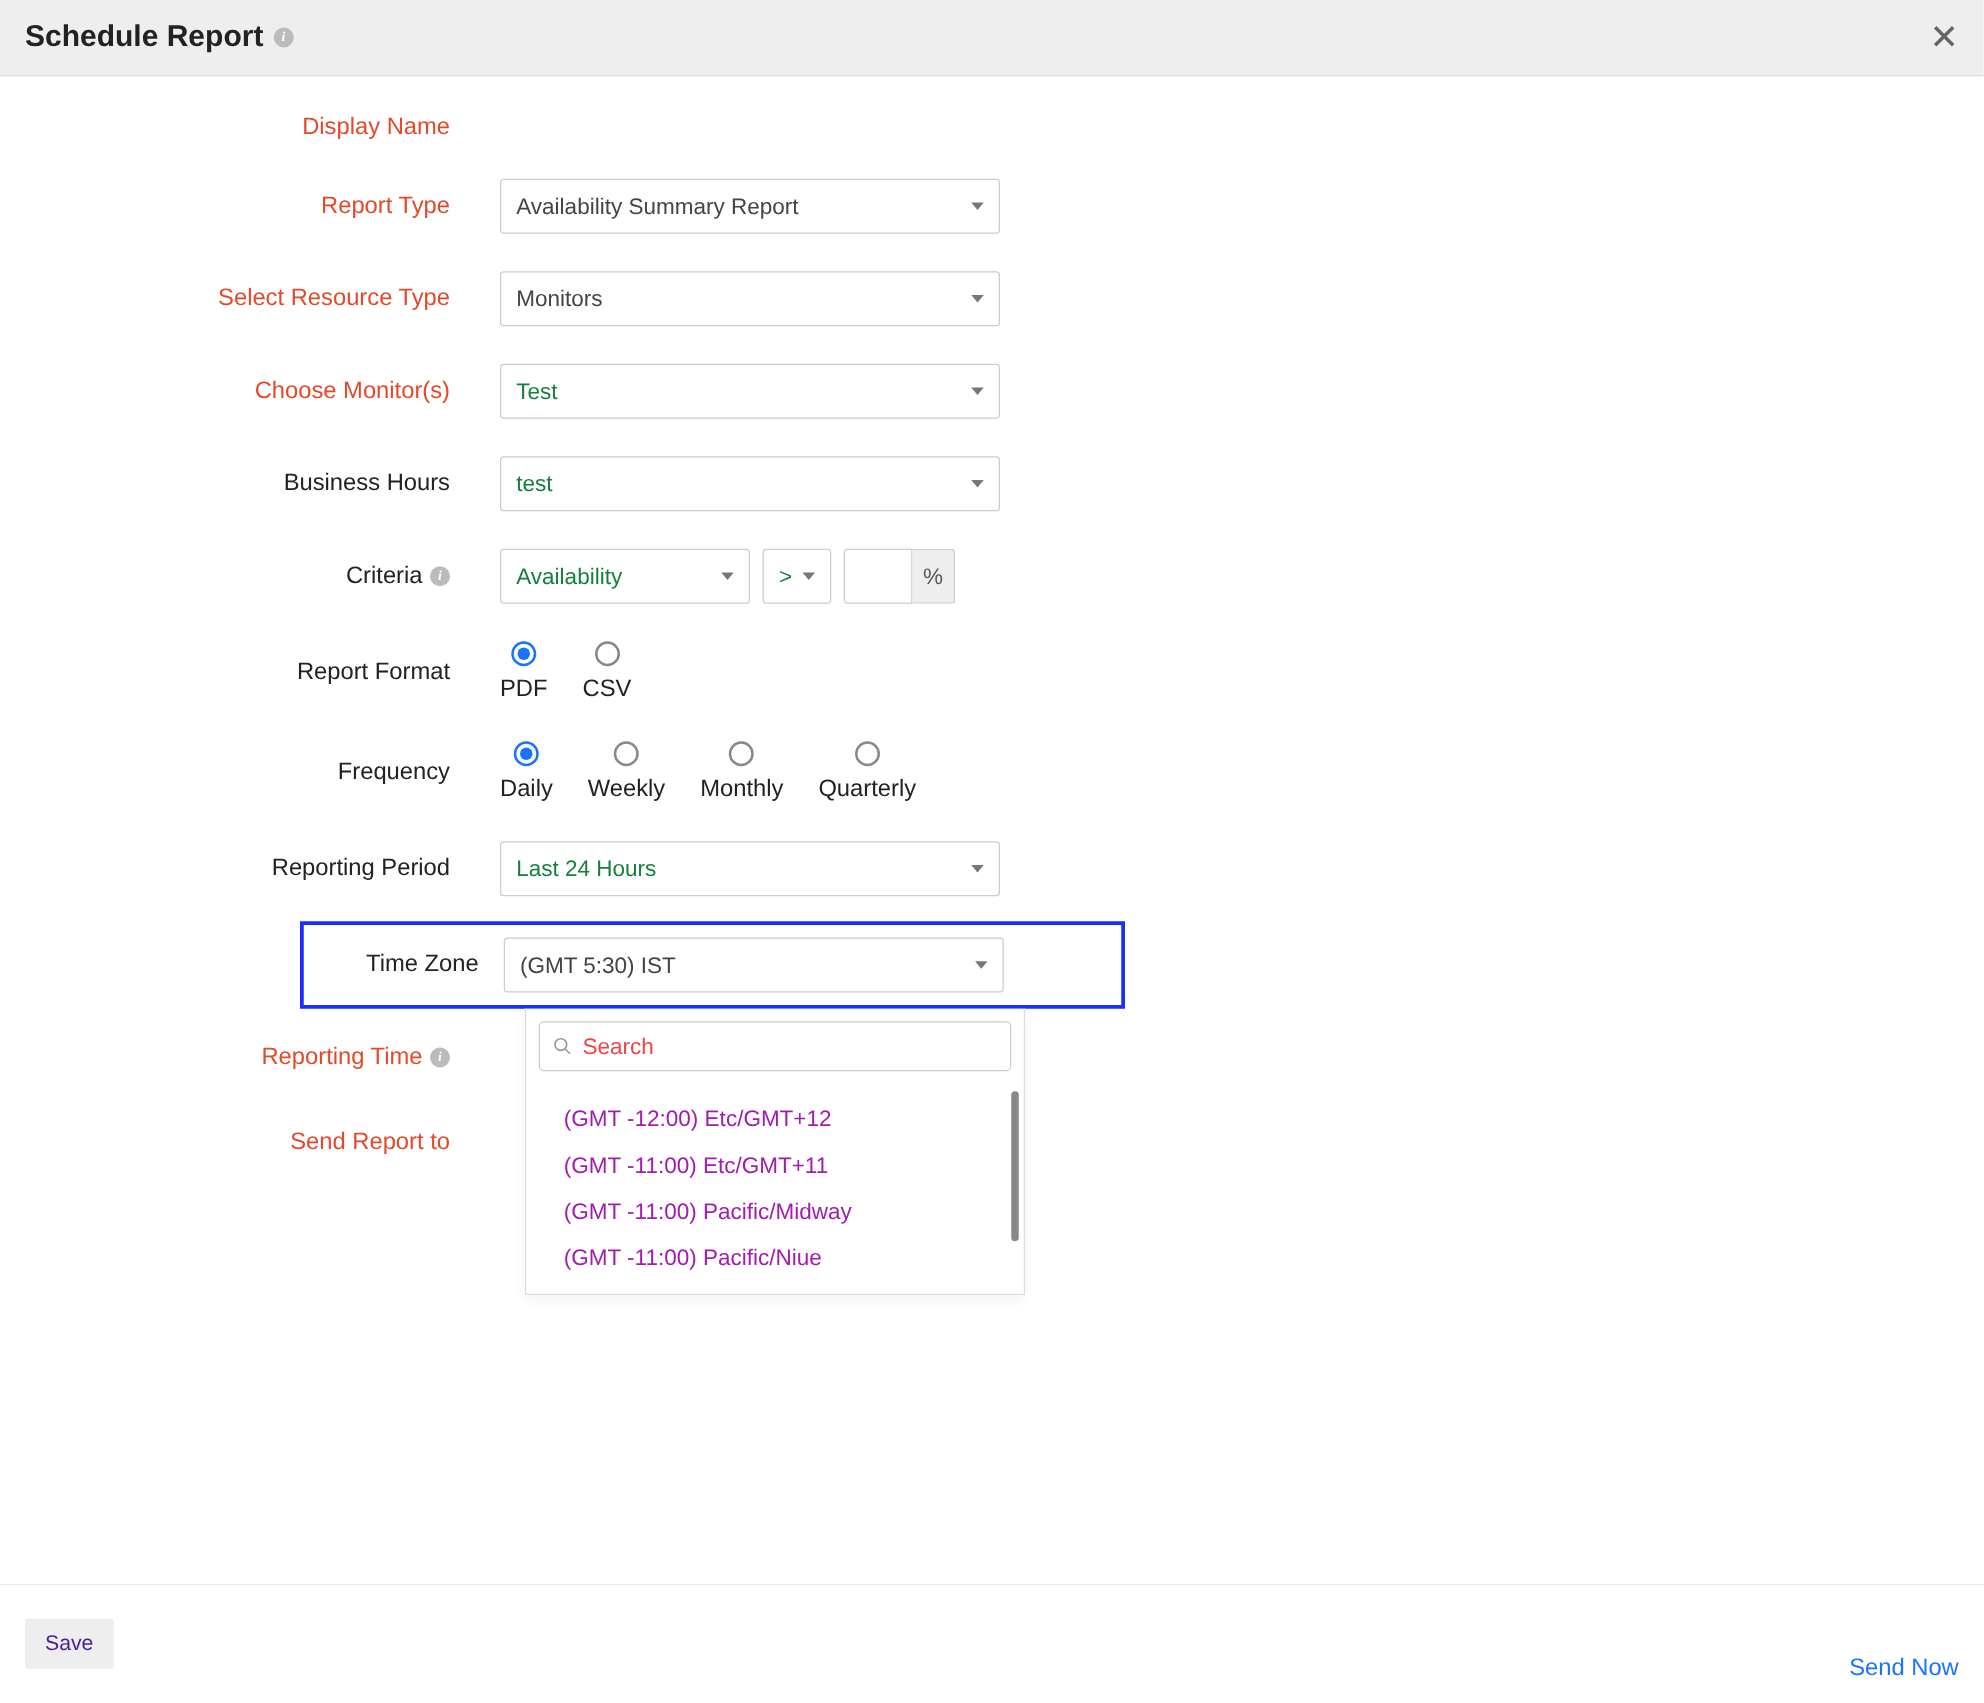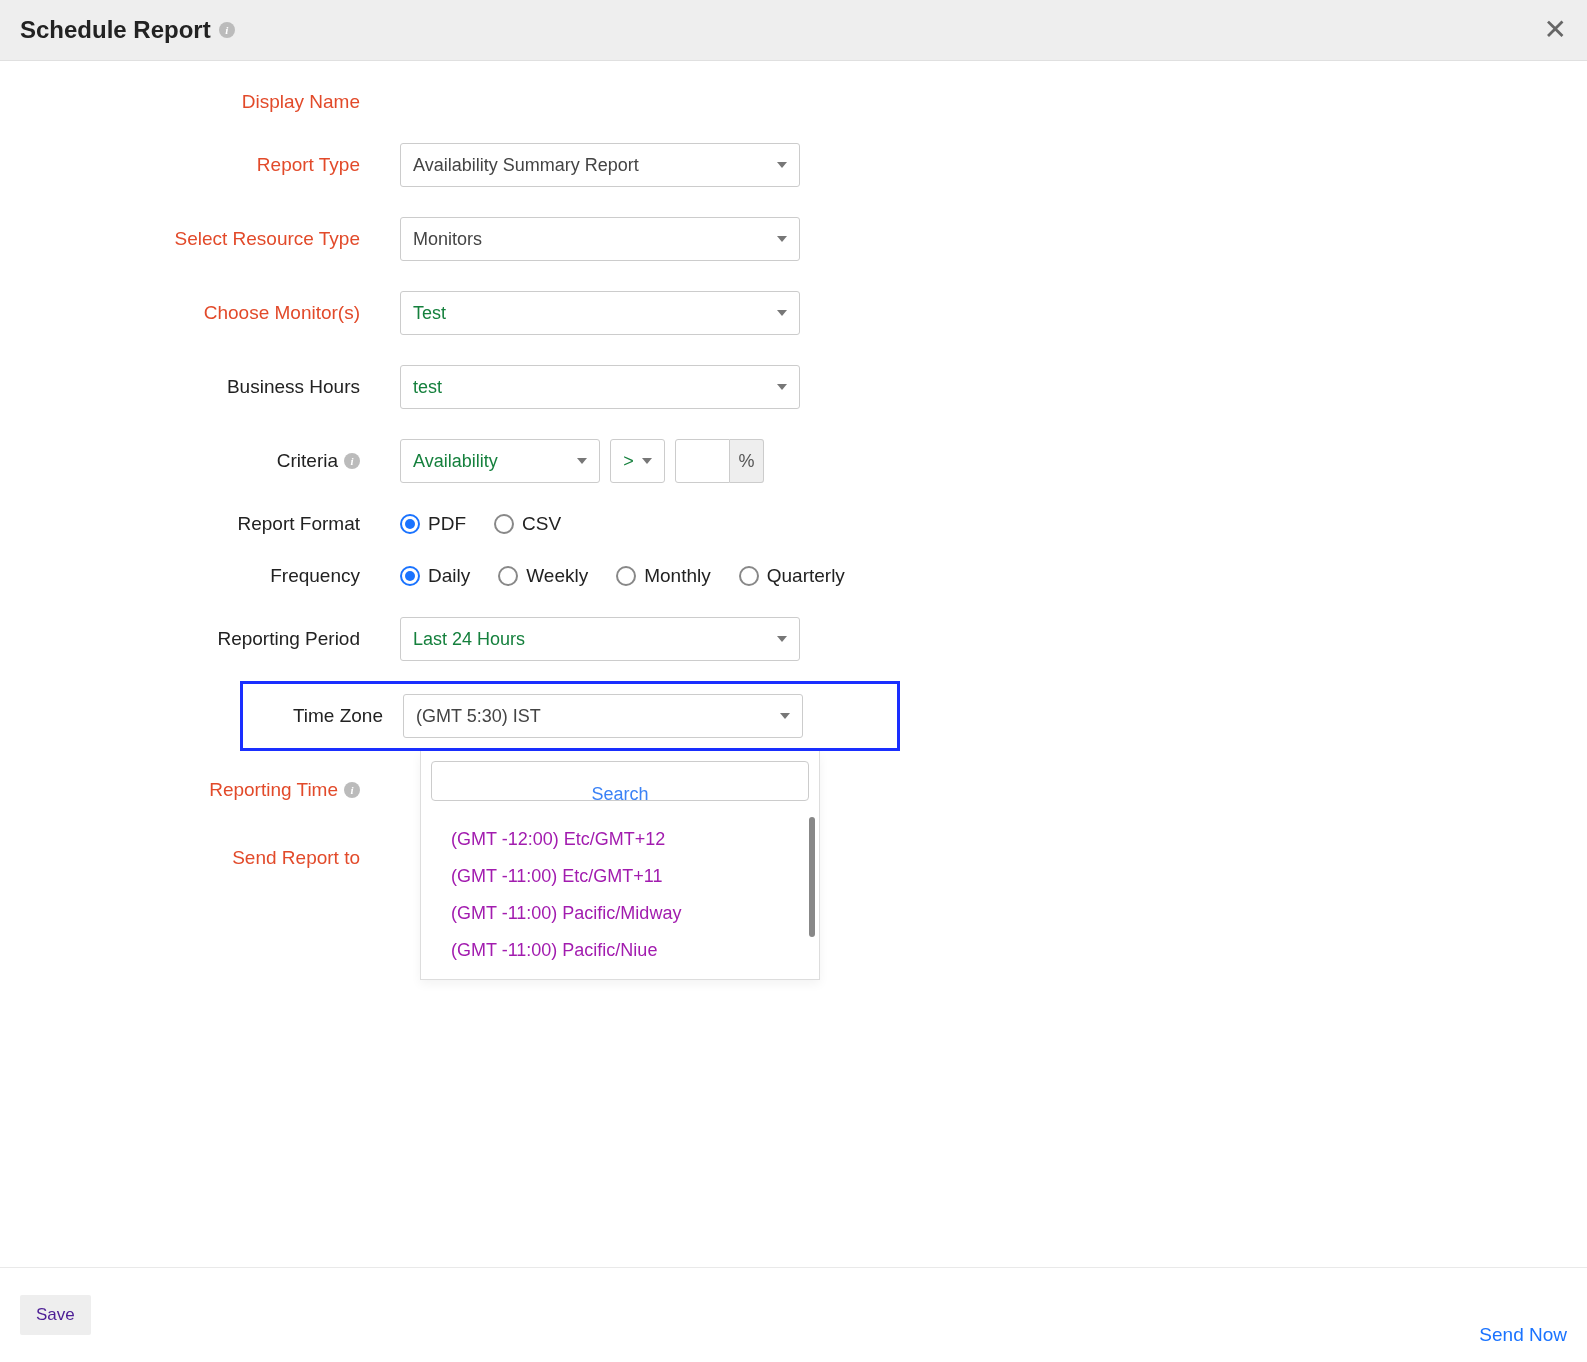--- a/index.html
+++ b/index.html
@@ -96,21 +96,21 @@
   .criteria-select2 { width: 55px; justify-content: center; gap: 8px; }
   .criteria-input { width: 55px; height: 44px; border:1px solid #ccc; border-radius:3px; background:#fff; }
   .criteria-unit {
     width: 34px; height: 44px; border:1px solid #ccc; border-left:none;
     background:#eee; display:flex; align-items:center; justify-content:center;
     border-radius:0 3px 3px 0; color:#555;
   }
   .criteria-input { border-radius:3px 0 0 3px; }
   .criteria-group { display:flex; }
   .radio-group { display:flex; gap: 28px; align-items:center; }
-  .radio-item { display:flex; align-items:center; gap:8px; font-size:19px; }
+  .radio-item { display:flex; align-items:center; gap:8px; font-size:19px;flex-direction:column; }
   .radio {
     width:20px; height:20px; border-radius:50%;
     border:2px solid #888; display:flex; align-items:center; justify-content:center;
     background:#fff;
   }
   .radio.selected { border-color:#1a73ff; }
   .radio.selected::after {
     content:""; width:10px; height:10px; border-radius:50%; background:#1a73ff;
   }
   .highlight-row {
@@ -132,22 +132,21 @@
     box-shadow: 0 4px 10px rgba(0,0,0,0.05);
     position: relative;
     z-index: 10;
   }
   .dropdown-search {
     padding: 10px;
   }
   .search-box {
     border:1px solid #ccc; border-radius:4px; height:40px;
     display:flex; align-items:center; padding:14px 10px; gap:8px;
-    color:#3b82f6;
-    flex-direction:column;
+    color:#ef4444;
   }
   .search-icon-svg { width:16px; height:16px; color:#999; }
   .dropdown-list {
     max-height: 170px;
     overflow-y: auto;
     padding: 10px 0 10px 0;
     position: relative;
   }
   .dropdown-item {
     padding: 8px 30px;

